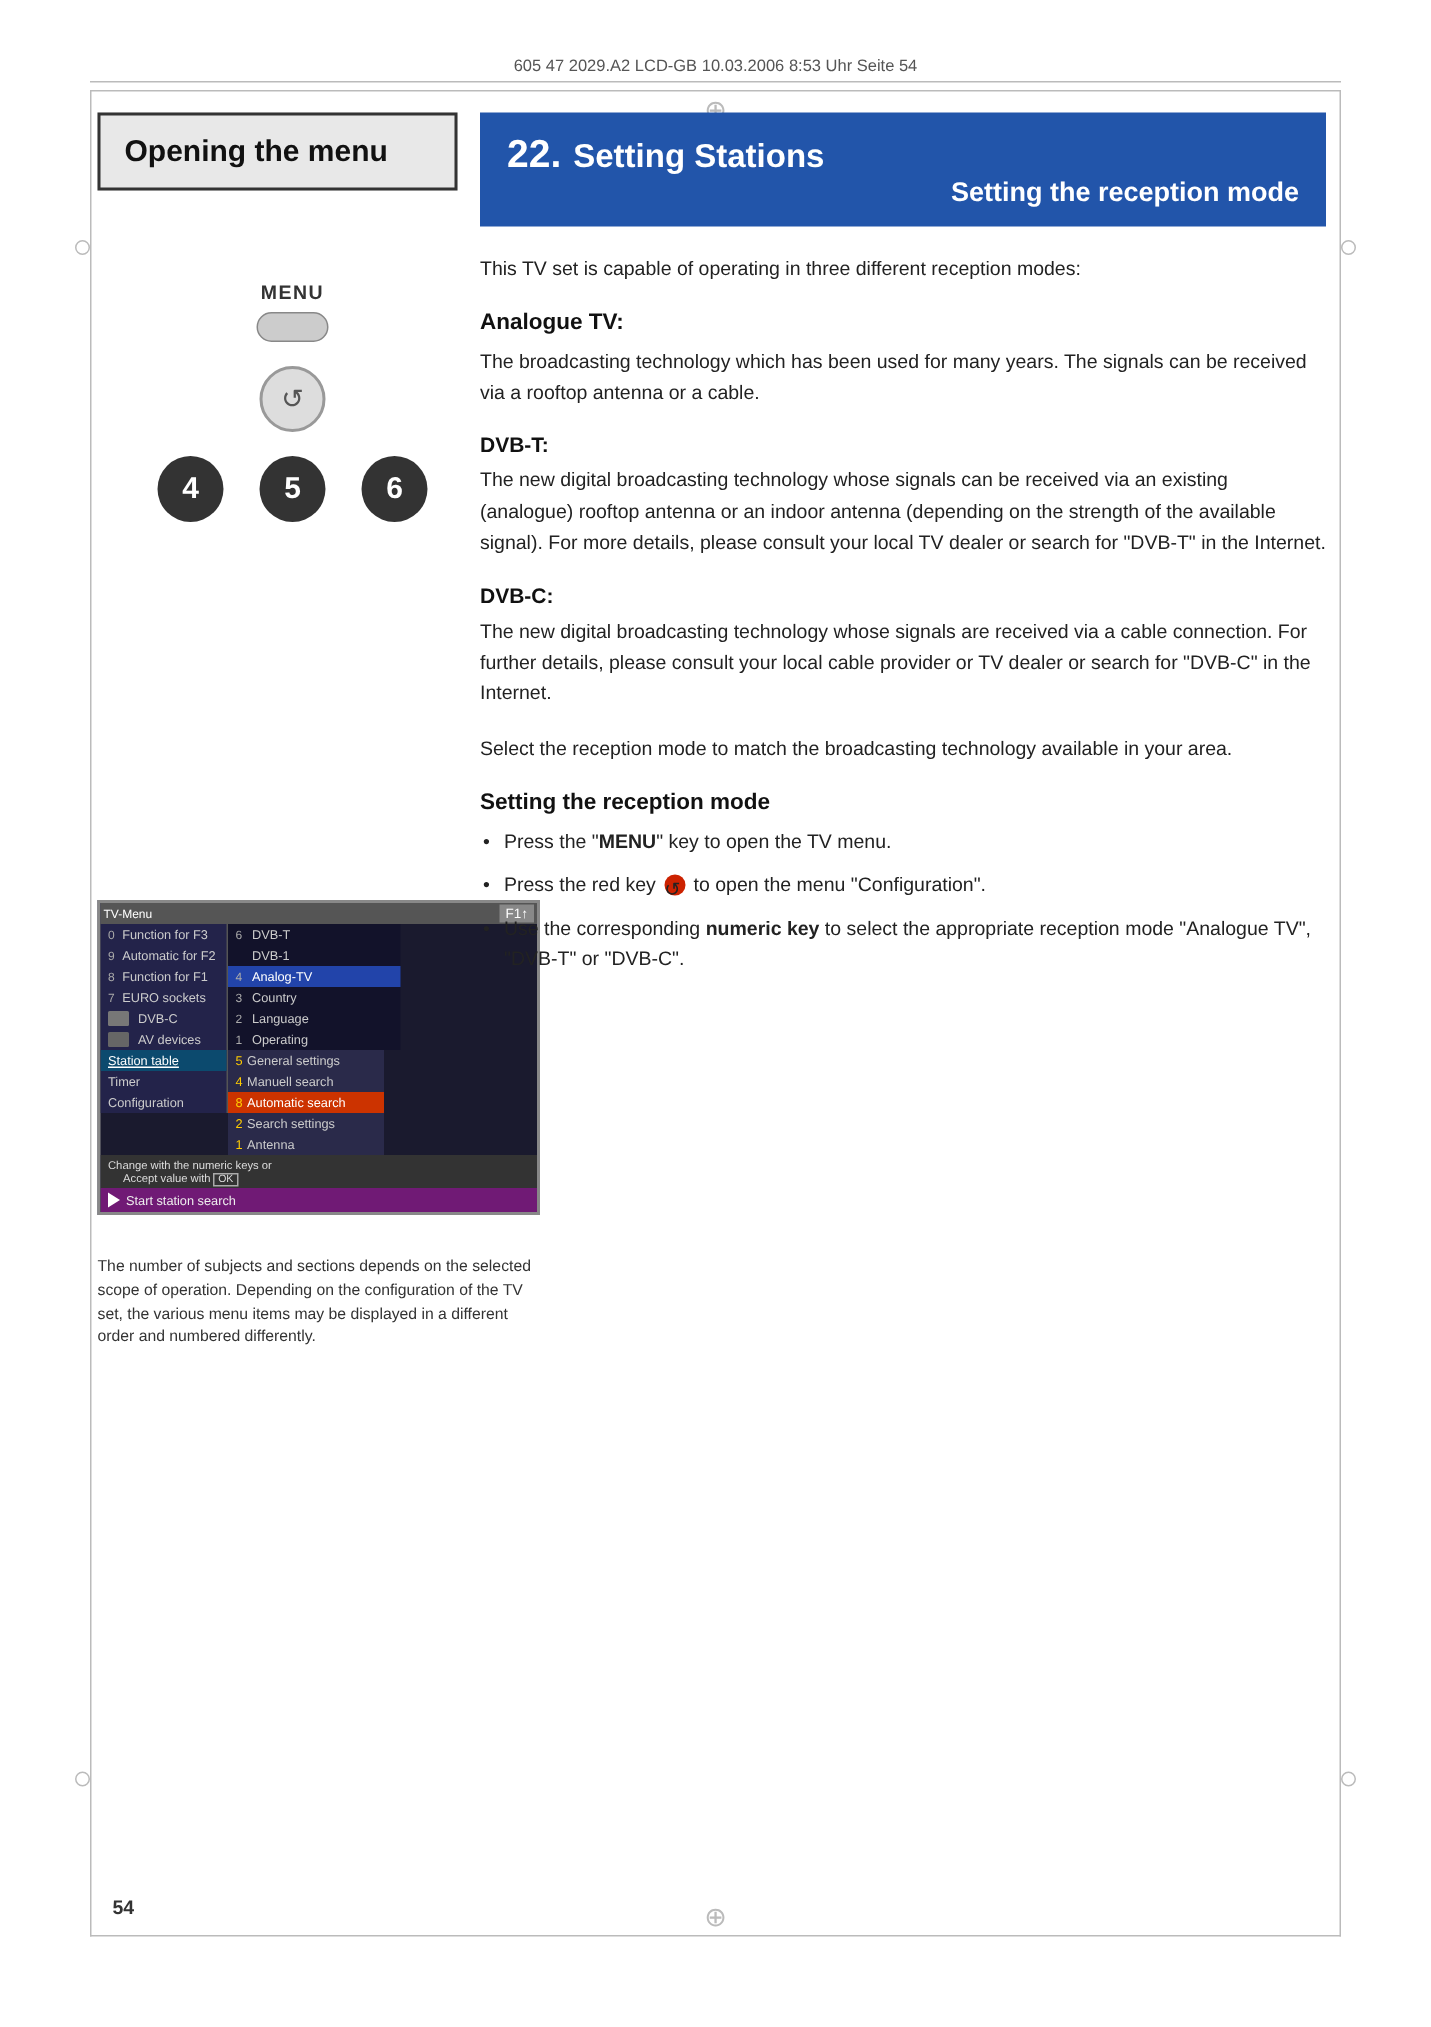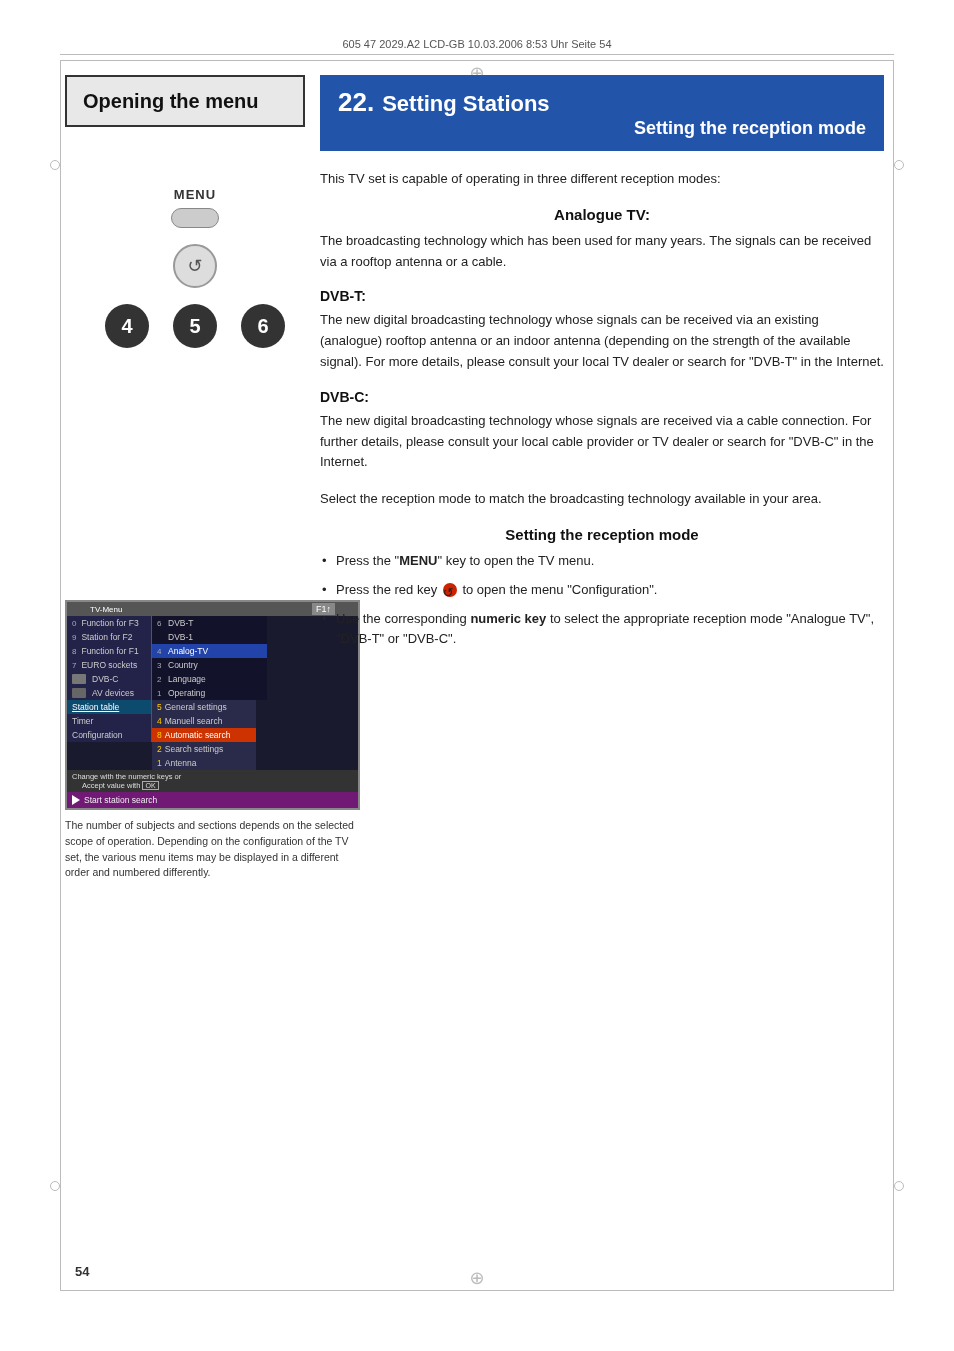--- a/index.html
+++ b/index.html
@@ -160,21 +160,21 @@
       border-bottom: 5px solid transparent;
       border-left: 8px solid #fff;
       display: inline-block;
     }
 
     
     .note-text {
       font-size: 10.5px;
       color: #333;
       line-height: 1.5;
-      margin-top: 8px;
+      margin-top: 27px;
     }
 
     
     .page-number {
       position: absolute;
       bottom: 72px;
       left: 75px;
       font-size: 13px;
       font-weight: bold;
       color: #333;
@@ -213,21 +213,20 @@
       line-height: 1.6;
       margin-bottom: 16px;
       color: #222;
     }
 
     .section-heading {
       font-size: 15px;
       font-weight: bold;
       color: #111;
       margin-bottom: 8px;
-      text-align: center;
     }
 
     .bold-heading {
       font-size: 14px;
       font-weight: bold;
       color: #111;
       margin-bottom: 6px;
     }
 
     .body-text {
@@ -365,21 +364,21 @@
       margin-right: 3px;
     }
     .sub-item.active {
       background: #cc3300;
       color: #fff;
     }
 
     .menu-top-row {
       background: #555;
       display: flex;
-      padding: 1px 23px;
+      padding: 1px 2px;
       font-size: 8px;
       color: #fff;
       align-items: center;
     }
 
     .bottom-help {
       background: #333;
       padding: 2px 5px;
       font-size: 7.5px;
       color: #ddd;
@@ -446,21 +445,21 @@
 
     <div class="menu-clearfix">
 
       <div class="left-sidebar-menu">
         <div class="sidebar-item-menu">
           <span class="idx" style="color:#aaa;font-size:8px;margin-right:2px;">0</span>
           <span>Function for F3</span>
         </div>
         <div class="sidebar-item-menu">
           <span class="idx" style="color:#aaa;font-size:8px;margin-right:2px;">9</span>
-          <span>Station for F2</span>
+          <span>Automatic for F2</span>
         </div>
         <div class="sidebar-item-menu">
           <span class="idx" style="color:#aaa;font-size:8px;margin-right:2px;">8</span>
           <span>Function for F1</span>
         </div>
         <div class="sidebar-item-menu">
           <span class="idx" style="color:#aaa;font-size:8px;margin-right:2px;">7</span>
           <span>EURO sockets</span>
         </div>
         <div class="sidebar-item-menu">

